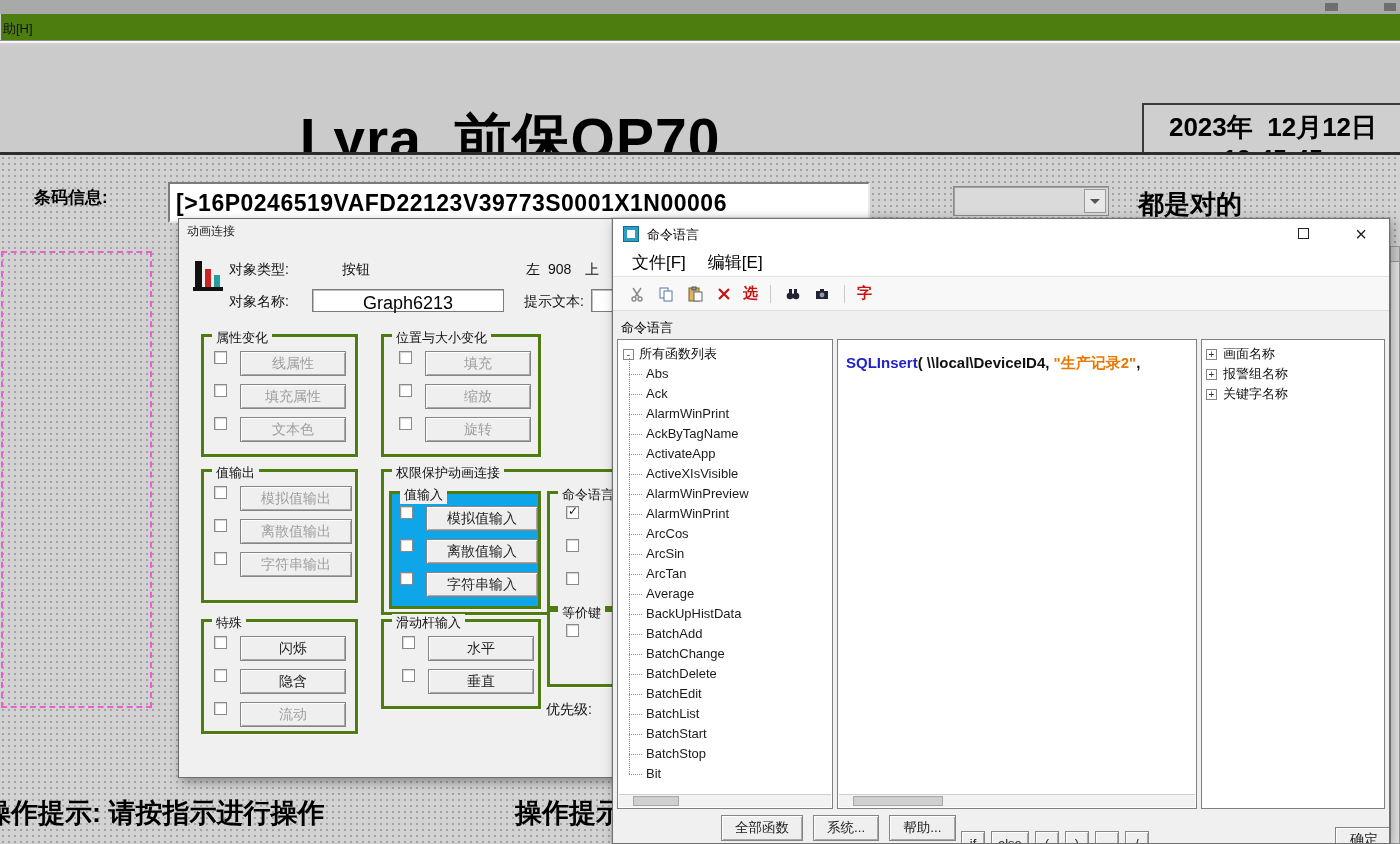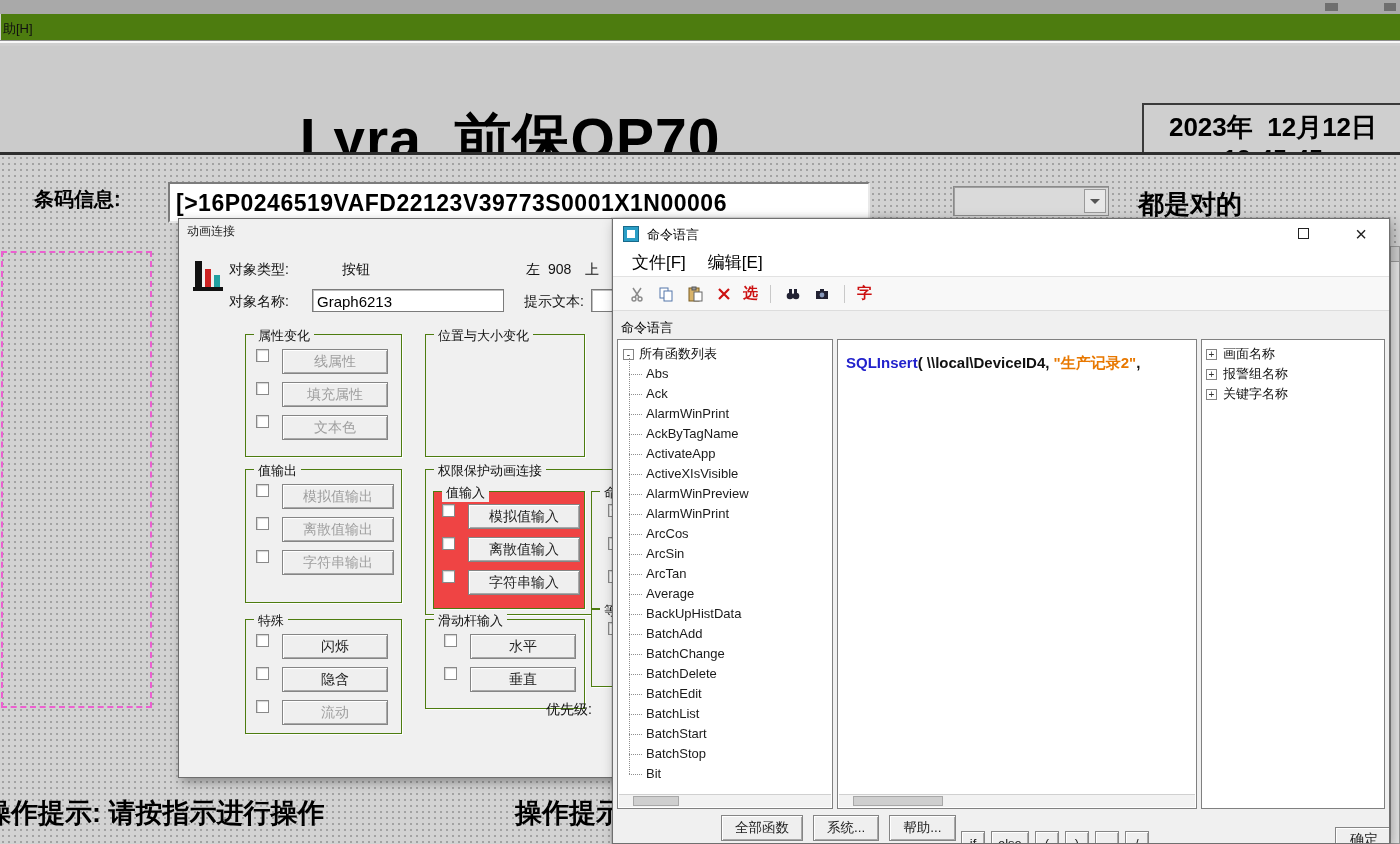--- a/index.html
+++ b/index.html
@@ -22,21 +22,21 @@
                   border:2px solid #3a3a3a; background:#cfcfcf; text-align:center; }
   .dt-date { font-size:26px; font-weight:bold; color:#000; white-space:pre; margin-top:5px; }
   .dt-time { font-size:25px; font-weight:bold; color:#000; }
   .hdivider { position:absolute; left:0; top:152px; width:1400px; height:3px; background:#2e2e2e; }
 
   
   .canvas { position:absolute; left:0; top:155px; width:1400px; height:689px; z-index:1;
             background-color:#d2d2d2;
             background-image:radial-gradient(#a2a2a2 1px, transparent 1px);
             background-size:6px 6px; }
-  .barcode-label { position:absolute; left:34px; top:31px; font-size:20px; font-weight:bold; color:#000; }
+  .barcode-label { position:absolute; left:34px; top:31px; font-size:17px; font-weight:bold; color:#000; }
   .barcode-box { position:absolute; left:168px; top:27px; width:702px; height:41px; background:#fff;
                  border:2px solid; border-color:#7c7c7c #e9e9e9 #e9e9e9 #7c7c7c; overflow:hidden; }
   .barcode-box span { display:block; font-size:23px; font-weight:bold; color:#000;
                       line-height:38px; padding-left:6px; white-space:nowrap; letter-spacing:.5px; }
   .dropdown { position:absolute; left:953px; top:31px; width:156px; height:30px; background:#dadada;
               border:1px solid #8a8a8a; box-shadow:inset 1px 1px 0 #9f9f9f; }
   .dd-arrow { position:absolute; right:2px; top:2px; bottom:2px; width:22px; background:#e8e8e8;
               border:1px solid #9a9a9a; }
   .dd-arrow::after { content:""; position:absolute; left:5px; top:9px; border:5px solid transparent;
                      border-top-color:#555; }
@@ -46,22 +46,22 @@
   .big-tip { position:absolute; top:640px; font-size:27px; font-weight:bold; color:#000; white-space:nowrap; }
 
   
   .anim-dialog { position:absolute; left:178px; top:218px; width:718px; height:560px; z-index:5;
                  background:#f0f0f0; border:1px solid #6e6e6e;
                  box-shadow:3px 4px 10px rgba(0,0,0,.35); }
   .ad-title { position:absolute; left:8px; top:4px; font-size:12px; color:#222; }
   .ad-icon { position:absolute; left:12px; top:36px; width:34px; height:38px; }
   .ad-lab { position:absolute; font-size:14px; color:#111; white-space:nowrap; }
   .ad-input { position:absolute; height:23px; background:#fff; border:1px solid #7b7b7b;
-              box-shadow:inset 1px 1px 0 #bfbfbf; font-size:15px; color:#000; padding:3px 4px; }
-  .grp { position:absolute; border:1px solid #4d7c0f; box-shadow:1px 1px 0 rgba(255,255,255,.9);margin-left:44px; }
+              box-shadow:inset 1px 1px 0 #bfbfbf; font-size:18px; color:#000; padding:3px 4px;text-align:center; }
+  .grp { position:absolute; border:3px solid #4d7c0f; box-shadow:1px 1px 0 rgba(255,255,255,.9); }
   .grp-label { position:absolute; top:-8px; left:8px; background:#f0f0f0; padding:0 4px;
                font-size:13px; color:#111; white-space:nowrap; }
   .grows { padding:14px 0 0 10px; }
   .grow { display:flex; align-items:flex-start; height:25px; margin-bottom:8px; }
   .cb { width:13px; height:13px; background:#fff; border:1px solid #898989; flex:none;
         box-shadow:inset 1px 1px 1px rgba(0,0,0,.18); position:relative; }
   .cb.checked::after { content:"✓"; position:absolute; left:1px; top:-3px; font-size:12px;
                        font-weight:bold; color:#111; font-family:"DejaVu Sans",sans-serif; }
   .grow .cb { margin-right:13px; }
   .dbtn { height:25px; width:106px; background:#efefef; border:1px solid #858585; font-size:14px;
@@ -201,20 +201,35 @@
           </div>
           <div class="grow">
             <span class="cb"></span>
             <button class="dbtn dis">文本色</button>
           </div>
         </div>
     </div>
 
     <div class="grp" style="left:202px; top:115px; width:160px; height:123px;">
       <span class="grp-label">位置与大小变化</span>
+      <div class="grows" style="padding-left:15px;">
+
+      <div class="grow">
+            <span class="cb"></span>
+            <button class="dbtn dis">填充</button>
+          </div>
+          <div class="grow">
+            <span class="cb"></span>
+            <button class="dbtn dis">缩放</button>
+          </div>
+          <div class="grow">
+            <span class="cb"></span>
+            <button class="dbtn dis">旋转</button>
+          </div>
+        </div>
     </div>
 
     <div class="grp wide" style="left:22px; top:250px; width:157px; height:134px;">
       <span class="grp-label">值输出</span>
       <div class="grows">
 
       <div class="grow">
             <span class="cb"></span>
             <button class="dbtn dis">模拟值输出</button>
           </div>
@@ -226,21 +241,21 @@
             <span class="cb"></span>
             <button class="dbtn dis">字符串输出</button>
           </div>
         </div>
     </div>
 
     <div class="grp" style="left:202px; top:250px; width:360px; height:146px;">
       <span class="grp-label">权限保护动画连接</span>
     </div>
 
-    <div class="grp wide" style="left:210px; top:272px; width:152px; height:118px; background:#ef4444;">
+    <div class="grp wide" style="left:210px; top:272px; width:152px; height:118px; background:#0ea5e9;">
       <span class="grp-label">值输入</span>
       <div class="grows" style="padding:12px 0 0 8px;">
 
       <div class="grow">
             <span class="cb"></span>
             <button class="dbtn">模拟值输入</button>
           </div>
           <div class="grow">
             <span class="cb"></span>
             <button class="dbtn">离散值输入</button>

